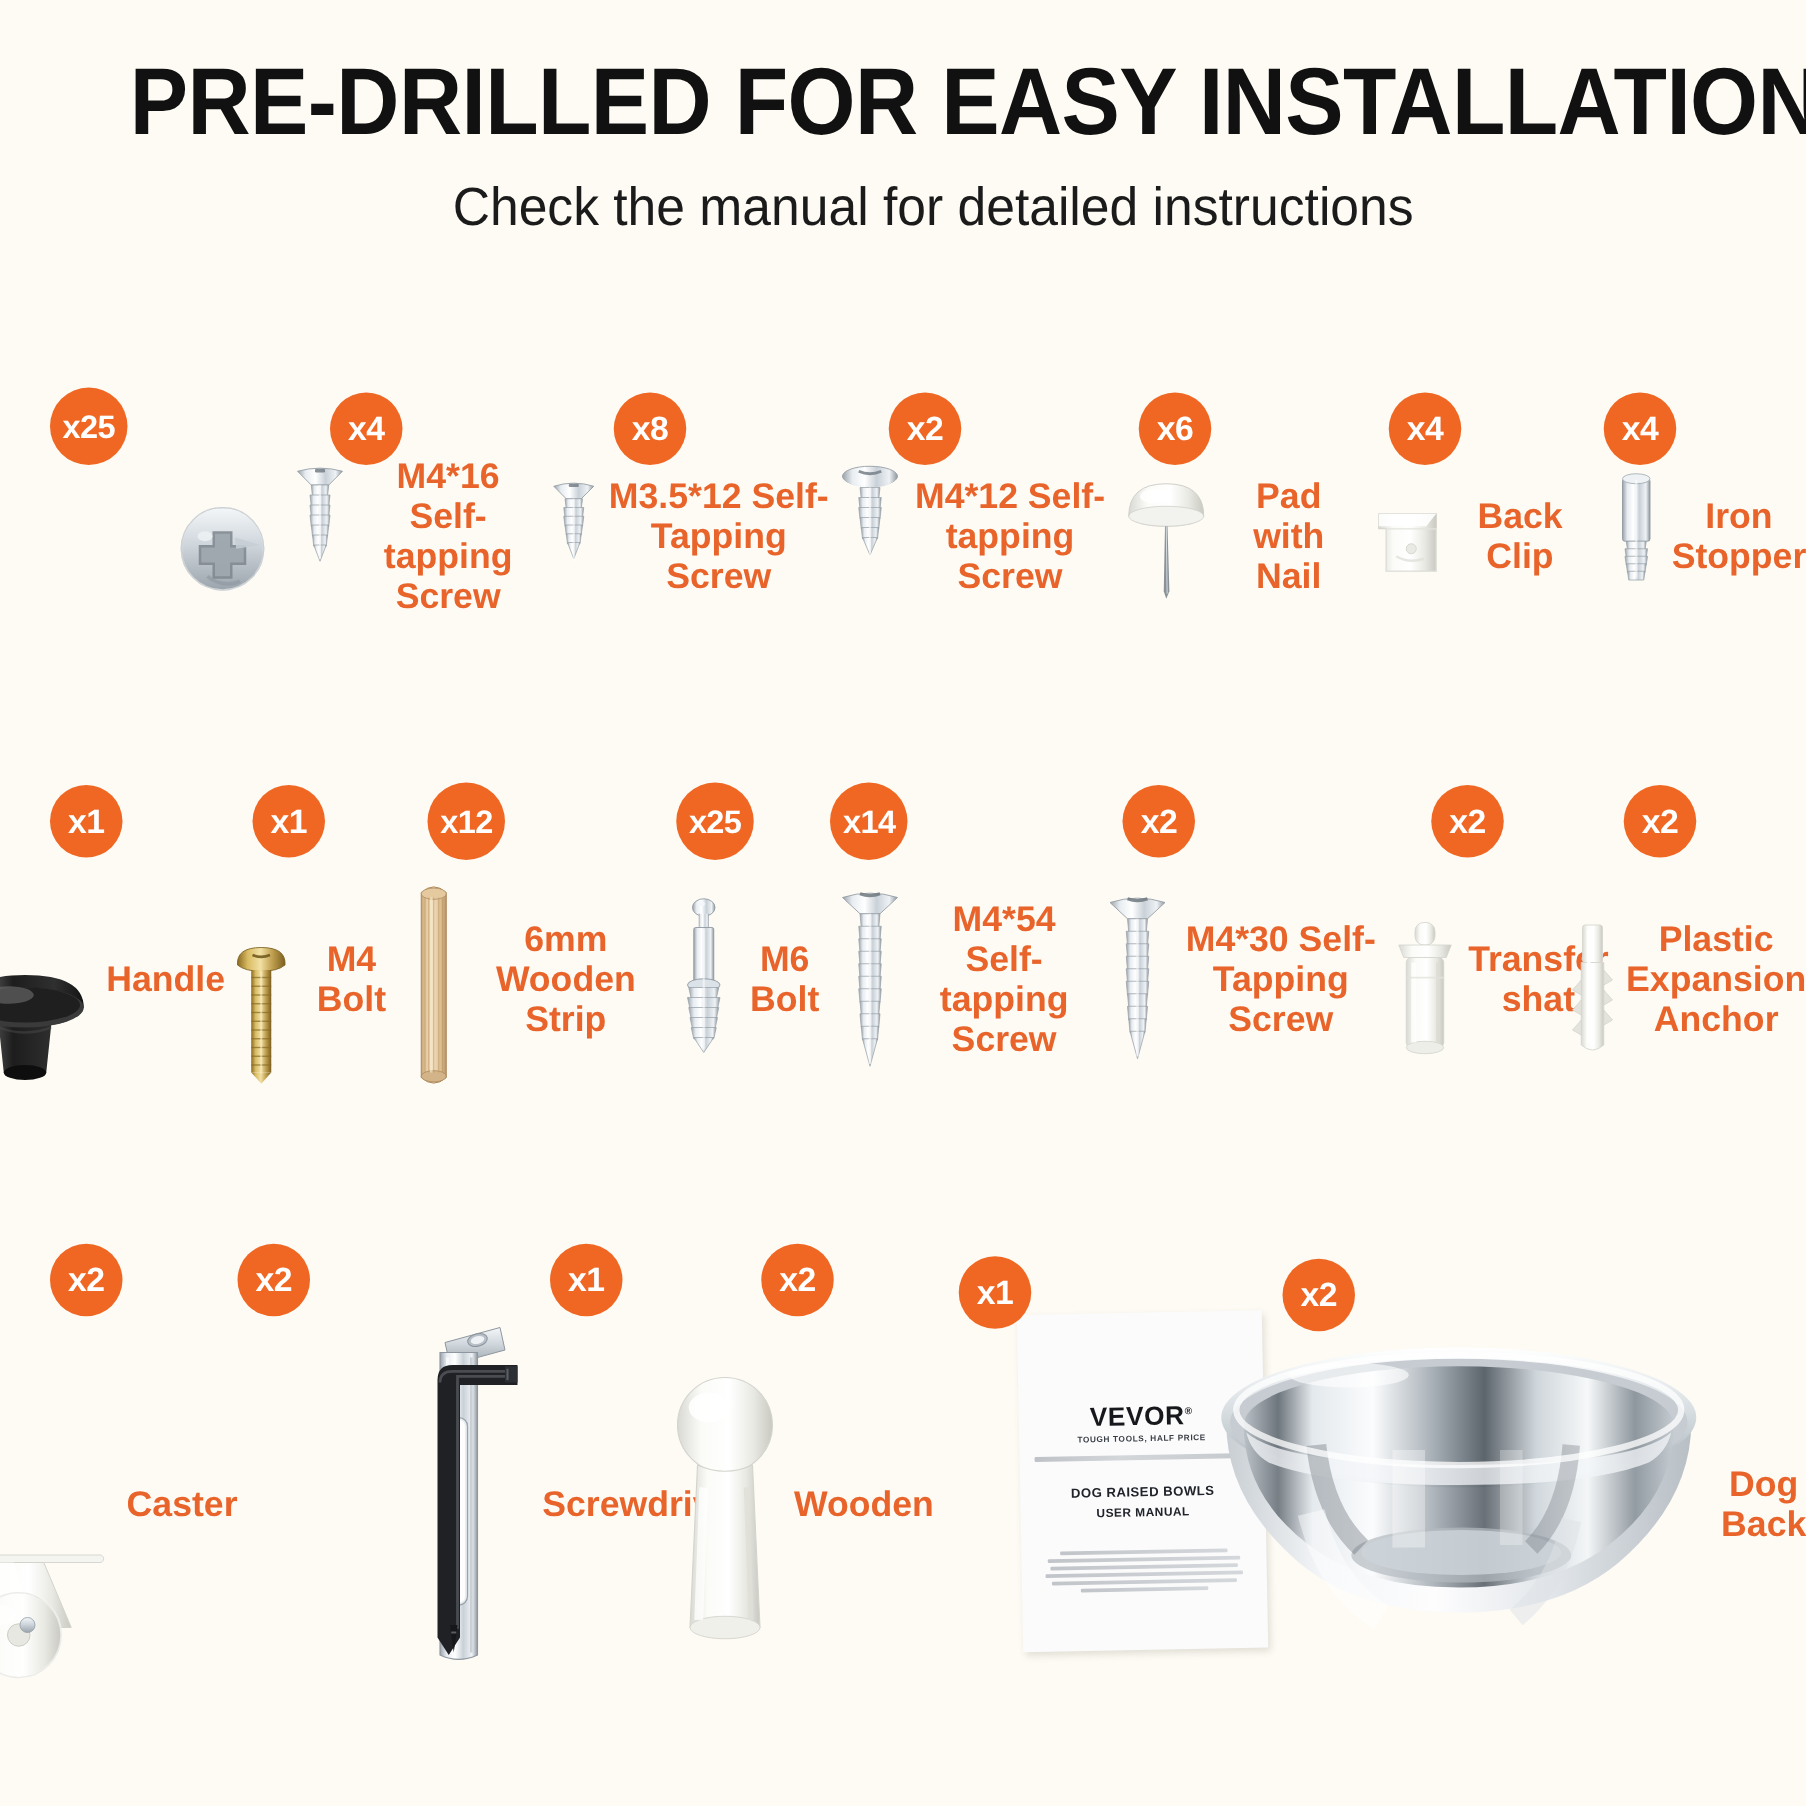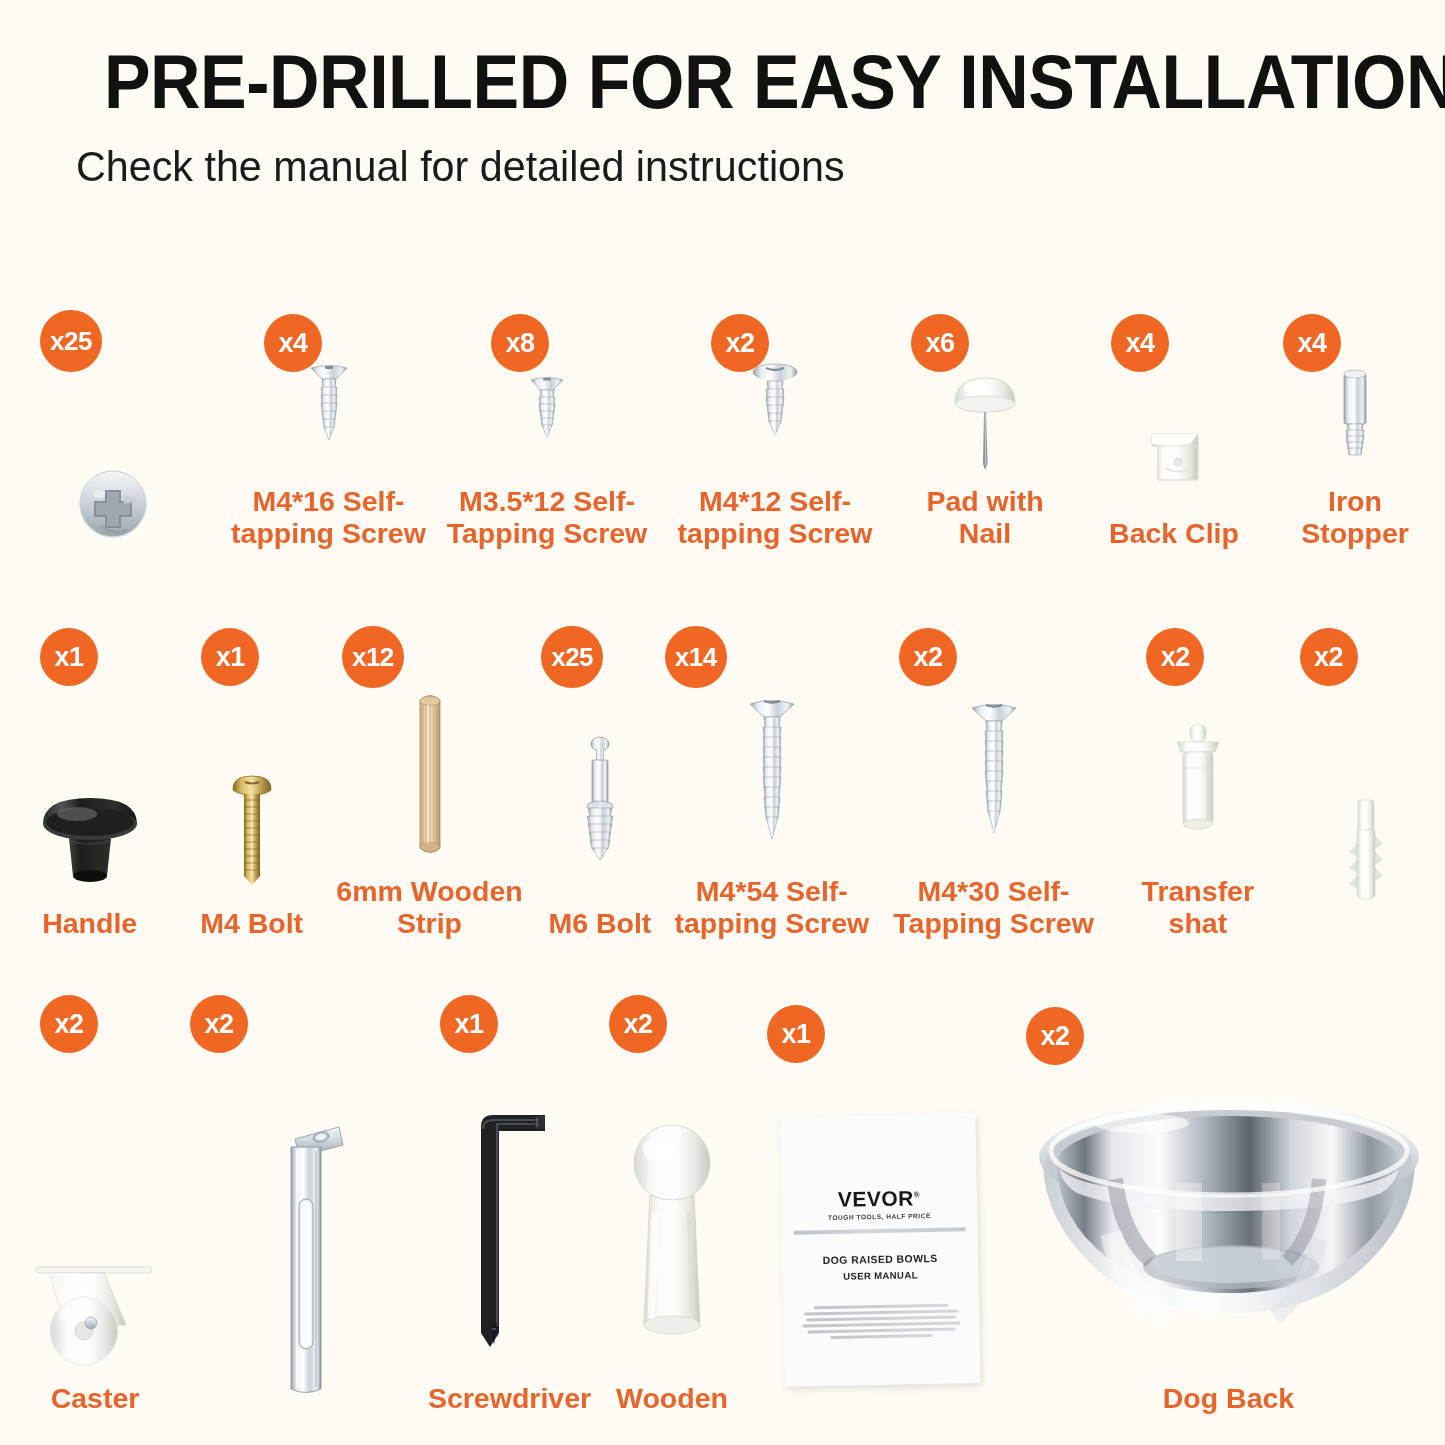--- a/index.html
+++ b/index.html
@@ -7,21 +7,21 @@
   html, body { margin:0; padding:0; }
   body {
     width: 1445px; height: 1445px;
     background: #fdfbf4;
     font-family: "Liberation Sans", sans-serif;
     overflow: hidden;
     position: relative;
   }
 
   
-  .header { padding-top: 44px; text-align: left; margin-left: 48px; }
+  .header { padding-top: 44px; text-align: center; margin-left: 48px; }
   .title {
     font-family: "Liberation Sans Narrow", "Liberation Sans", sans-serif;
     font-weight: 700;
     font-size: 76px;
     letter-spacing: -0.5px;
     color: #111111;
     line-height: 1.0;
     transform: scaleX(0.92);
     white-space: nowrap;
     margin: 0;
@@ -38,21 +38,21 @@
 
   
   .row { position: absolute; left: 0; width: 1445px; display: flex; }
   #row-1 { top: 300px;  height: 250px; }
   #row-2 { top: 620px;  height: 320px; }
   #row-3 { top: 985px;  height: 430px; }
 
   .cell {
     position: relative;
     display: flex;
-    flex-direction: column;
+    flex-direction: row;
     align-items: center;
     justify-content: flex-end;
   }
 
   
   .badge {
     position: absolute;
     width: 58px; height: 58px;
     border-radius: 50%;
     background: #ef6723;
@@ -497,20 +497,23 @@
           <path d="M36 56 l7 8 -7 4 z"></path>
           <path d="M36 72 l7 8 -7 4 z"></path>
           <path d="M36 88 l7 8 -7 4 z"></path>
           <path d="M18 64 l-7 8 7 4 z"></path>
           <path d="M18 80 l-7 8 7 4 z"></path>
           <path d="M18 96 l-7 8 7 4 z"></path>
         </g>
         <path d="M24 24 v90" stroke="#ffffff" stroke-width="3" opacity=".85"></path>
       </svg>
     </div>
+    <div class="label">Plastic
+Expansion
+Anchor</div>
   </div>
 </div>
 
 <div class="row" id="row-3">
 
   <div class="cell" style="width:190px">
     <div class="badge" style="left:40px; top:10px">x2</div>
     <div class="art" style="height:300px">
       <svg width="150" height="160" viewBox="0 0 150 160">
         <path d="M18 54 h112 q4 3 0 6 h-112 q-4 -3 0 -6 z" fill="#f4f4f0" stroke="#d8d8d1" stroke-width=".8"></path>

